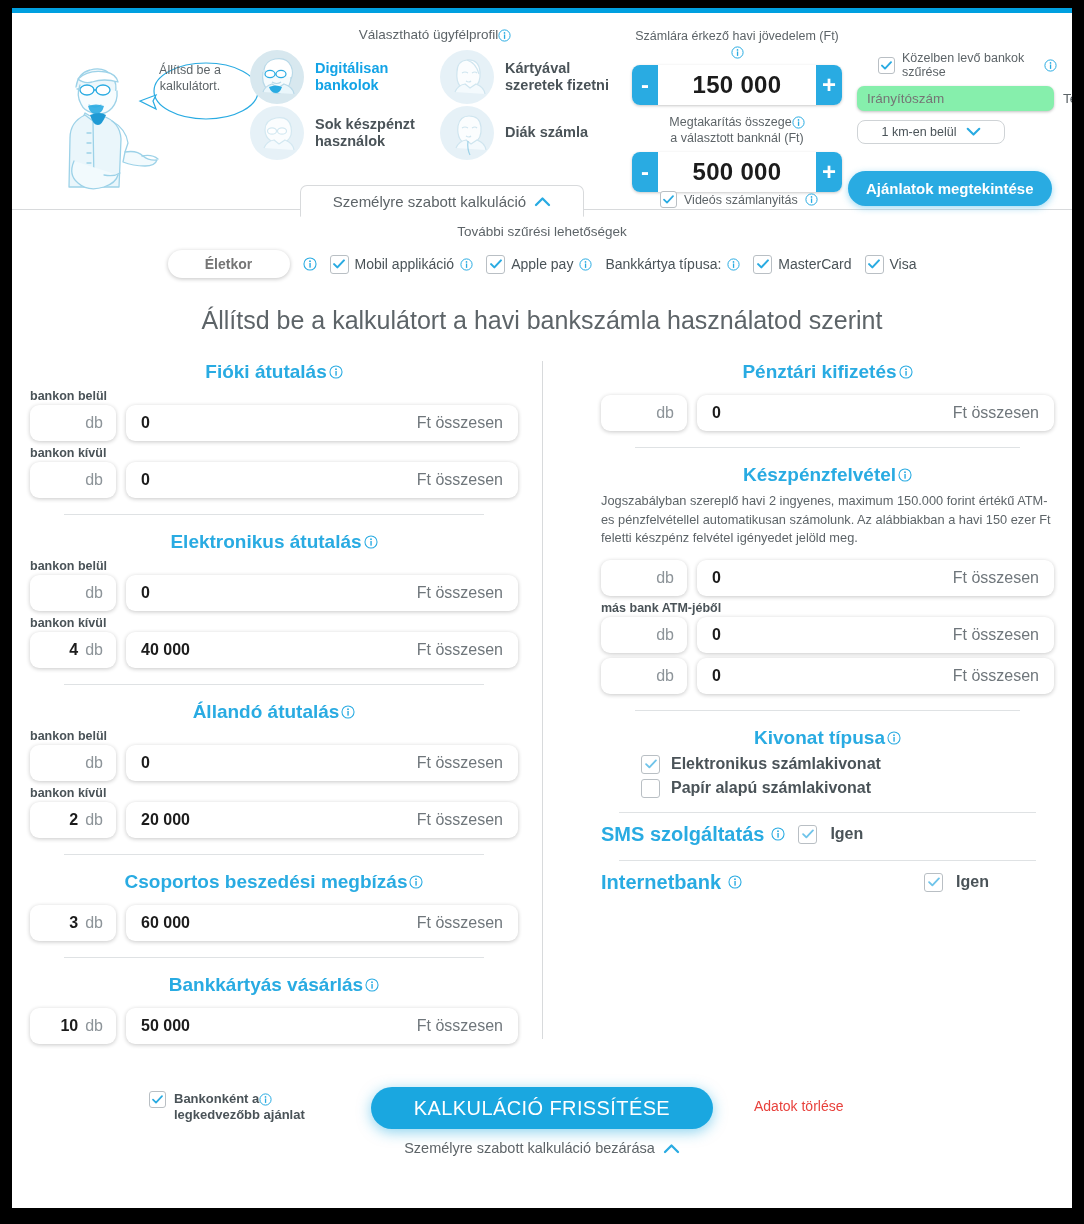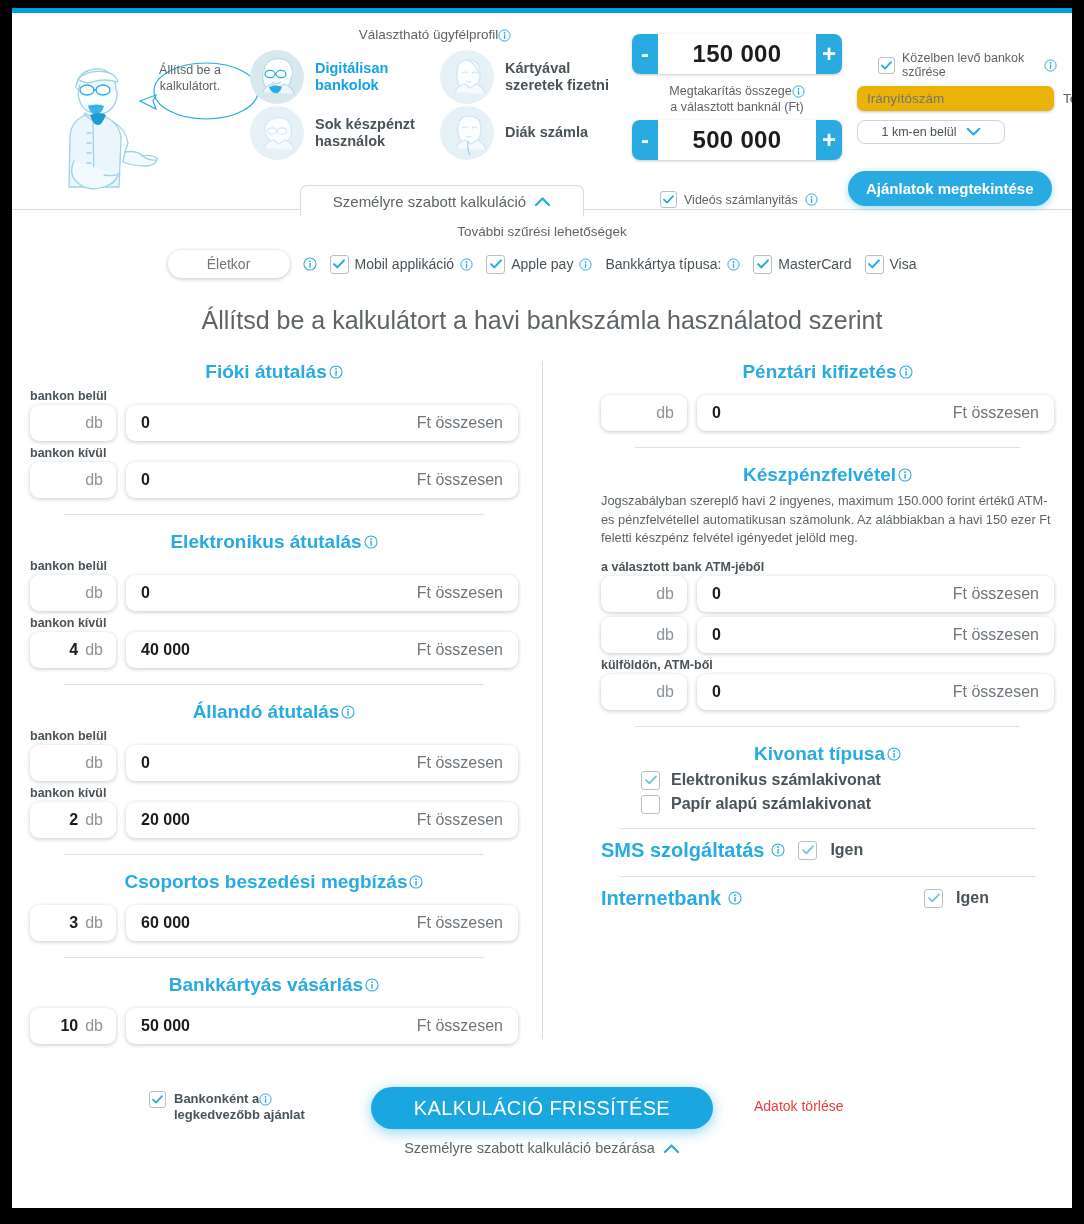--- a/index.html
+++ b/index.html
@@ -85,21 +85,21 @@
   }
   .videocheck {
     position: absolute; left: 648px; top: 178px;
     display: flex; align-items: center; gap: 7px; font-size: 12.5px; color: #5d6468;
   }
 
   .right-block { position: absolute; left: 845px; top: 38px; width: 200px; }
   .rb-row { display: flex; align-items: center; gap: 7px; font-size: 12.5px; color: #5d6468; padding-left: 21px; }
   .zip-row { margin-top: 7px; display: flex; align-items: center; gap: 9px; }
   .zip-input {
-    background: #eab308; border: none; border-radius: 7px; padding: 5px 10px;
+    background: #86efac; border: none; border-radius: 7px; padding: 5px 10px;
     font-size: 13.5px; color: #5d6468; box-shadow: 0 1px 3px rgba(0,0,0,.25);
     font-family: inherit;
   }
   .zip-city { font-size: 13.5px; color: #5d6468; }
   .km-select {
     margin-top: 9px; width: 148px; height: 24px; border: 1px solid #cfd3d6;
     border-radius: 8px; display: flex; align-items: center; justify-content: center;
     gap: 9px; font-size: 12.5px; color: #4a5358; background: #fff; cursor: pointer;
   }
   .cta {
@@ -112,21 +112,21 @@
   
   .filters { padding: 14px 0 6px; }
   .filters-title { text-align: center; font-size: 13.5px; color: #5d6468; }
   .filters-row {
     margin-top: 11px; display: flex; align-items: center; justify-content: center;
     gap: 13px; font-size: 14px; color: #4a5358;
   }
   .age-input {
     width: 122px; background: #fff; border: none; border-radius: 16px;
     padding: 6px 10px; text-align: center; font-size: 14px; color: #5d6468;
-    box-shadow: 0 1px 4px rgba(0,0,0,.24); font-family: inherit;
+    box-shadow: 0 1px 4px rgba(0,0,0,.24); font-family: inherit; font-weight: bold;
   }
   .fitem { display: flex; align-items: center; gap: 6px; }
 
   
   .headline {
     text-align: center; font-size: 25px; color: #5d6468; font-weight: normal;
     margin: 22px 0 26px;
   }
 
   
@@ -326,20 +326,29 @@
     </div>
 
     <div class="tabbtn">
       <span>Személyre szabott kalkuláció</span>
       <svg width="17" height="11" viewBox="0 0 17 11">
             <path d="M2 9 L8.5 2.5 L15 9" fill="none" stroke="#29abe2" stroke-width="2.3" stroke-linecap="round" stroke-linejoin="round"></path>
           </svg>
     </div>
 
     <div class="income-block">
+      <div class="lbl-center">
+        <span>Számlára érkező havi jövedelem (Ft)</span><span class="info">
+              <svg width="13" height="13" viewBox="0 0 13 13">
+                <circle cx="6.5" cy="6.5" r="5.6" fill="none" stroke="#29abe2" stroke-width="1"></circle>
+                <circle cx="6.5" cy="3.9" r=".85" fill="#29abe2"></circle>
+                <rect x="5.9" y="5.5" width="1.3" height="4.4" fill="#29abe2"></rect>
+              </svg>
+            </span>
+      </div>
       <div class="stepper">
         <div class="minus">-</div>
         <div class="val">150 000</div>
         <div class="plus">+</div>
       </div>
 
       <div class="lbl-center" style="margin-top:10px">
         <span>Megtakarítás összege</span><span class="info">
               <svg width="13" height="13" viewBox="0 0 13 13">
                 <circle cx="6.5" cy="6.5" r="5.6" fill="none" stroke="#29abe2" stroke-width="1"></circle>
@@ -679,44 +688,43 @@
               <span class="info">
                 <svg width="14" height="14" viewBox="0 0 13 13">
                   <circle cx="6.5" cy="6.5" r="5.6" fill="none" stroke="#29abe2" stroke-width="1"></circle>
                   <circle cx="6.5" cy="3.9" r=".85" fill="#29abe2"></circle>
                   <rect x="5.9" y="5.5" width="1.3" height="4.4" fill="#29abe2"></rect>
                 </svg>
               </span>
         </div>
         <div class="cash-note">Jogszabályban szereplő havi 2 ingyenes, maximum 150.000 forint értékű ATM-es pénzfelvétellel automatikusan számolunk. Az alábbiakban a havi 150 ezer Ft feletti készpénz felvétel igényedet jelöld meg.</div>
 
-        <div class="sub-lbl">a választott bank ATM-jéből</div>
         <div class="inrow">
           <div class="fld-db">
                 <span class="num"></span>
                 <span class="unit">db</span>
               </div>
           <div class="fld-amt">
                 <span class="num">0</span>
                 <span class="unit">Ft összesen</span>
               </div>
         </div>
 
+        <div class="sub-lbl">más bank ATM-jéből</div>
         <div class="inrow">
           <div class="fld-db">
                 <span class="num"></span>
                 <span class="unit">db</span>
               </div>
           <div class="fld-amt">
                 <span class="num">0</span>
                 <span class="unit">Ft összesen</span>
               </div>
         </div>
 
-        <div class="sub-lbl">külföldön,  ATM-ből</div>
         <div class="inrow">
           <div class="fld-db">
                 <span class="num"></span>
                 <span class="unit">db</span>
               </div>
           <div class="fld-amt">
                 <span class="num">0</span>
                 <span class="unit">Ft összesen</span>
               </div>
         </div>

